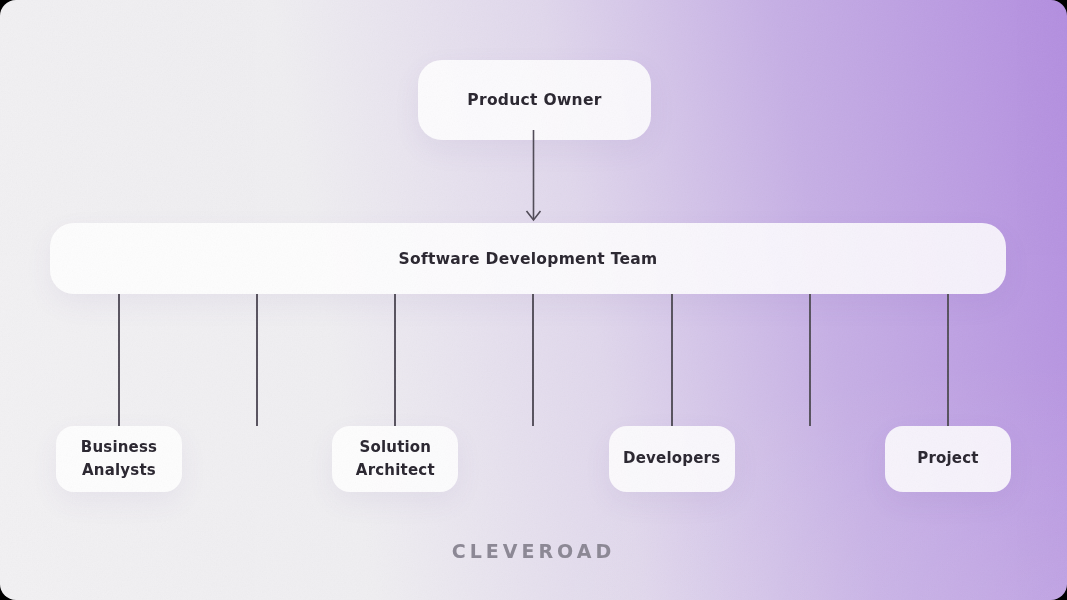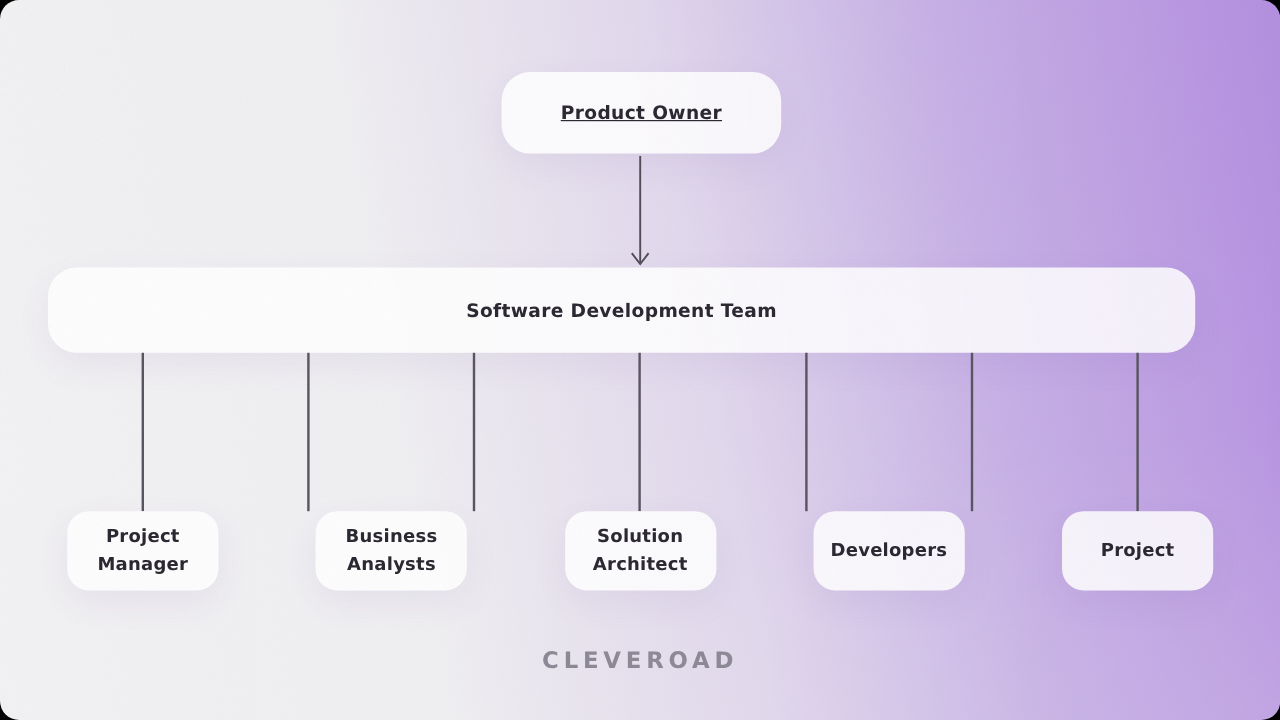--- a/index.html
+++ b/index.html
@@ -33,29 +33,28 @@
     justify-content: center;
     text-align: center;
     background: rgba(255,255,255,0.85);
     box-shadow: 0 10px 28px rgba(95,64,150,0.07);
     color: #29252f;
     font-weight: bold;
   }
 
   .node-root {
     left: 418px; top: 60px;
-    width: 233px; height: 68px;
+    width: 233px; height: 80px;
     border-radius: 24px;
     font-size: 15.5px;
     letter-spacing: 0.3px;
-    text-decoration: underline;
   }
 
   .node-team {
-    left: 40px; top: 223px;
+    left: 50px; top: 223px;
     width: 956px; height: 71px;
     border-radius: 24px;
     font-size: 15.5px;
     letter-spacing: 0.3px;
   }
 
   .arrow {
     position: absolute;
     left: 525px; top: 130px;
     width: 17px; height: 92px;
@@ -145,23 +144,20 @@
     <div class="line-cell">
         <div class="connector"></div>
       </div>
     <div class="line-cell">
         <div class="connector"></div>
       </div>
   </div>
 
   <div class="roles-row">
     <div class="node node-role">
-      <span>Project Manager</span>
-    </div>
-    <div class="node node-role">
       <span>Business Analysts</span>
     </div>
     <div class="node node-role">
       <span>Solution Architect</span>
     </div>
     <div class="node node-role">
       <span>Developers</span>
     </div>
     <div class="node node-role">
       <span>Project</span>

